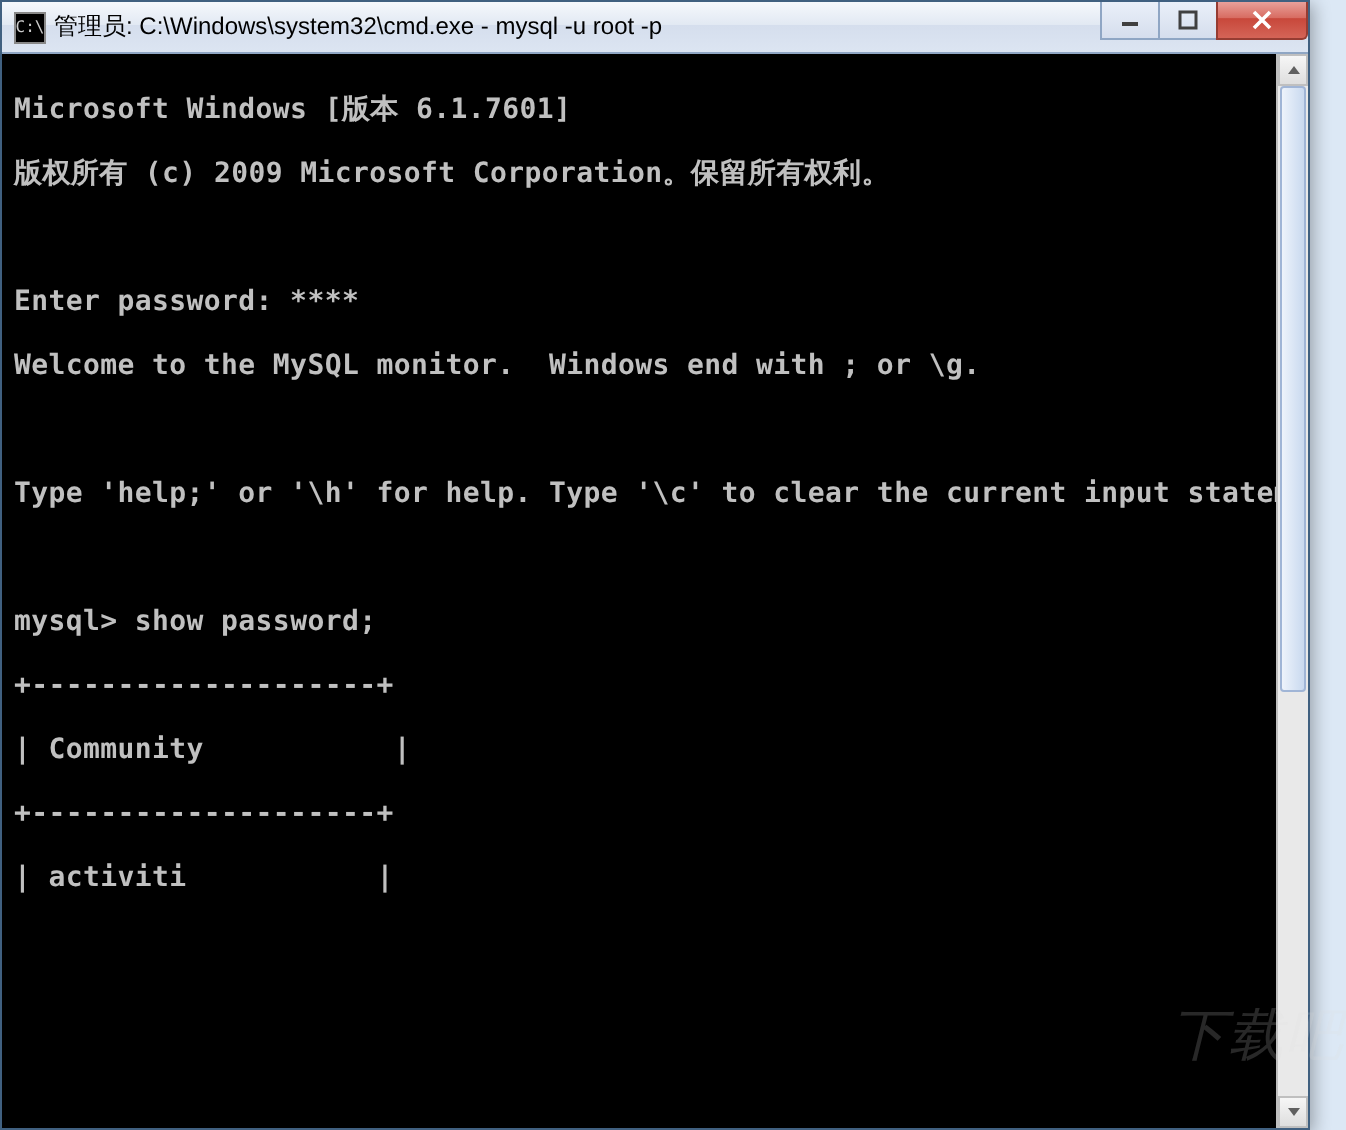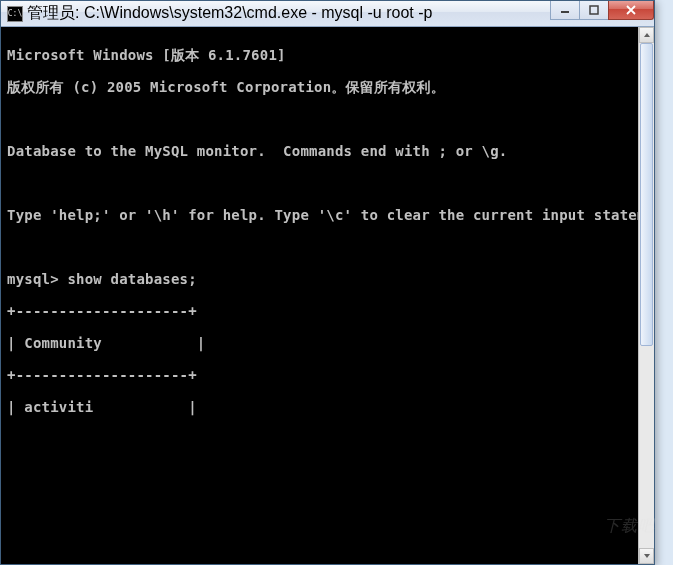--- a/index.html
+++ b/index.html
@@ -36,21 +36,21 @@
       background: #000;
       border: 1px solid #888;
       display: flex;
       align-items: center;
       justify-content: center;
       color: #ccc;
       font-size: 8px;
       font-family: monospace;
     }
     .title-text {
-      font-size: 16px;
+      font-size: 12px;
       color: #000;
       white-space: nowrap;
       flex: 1;
       overflow: hidden;
     }
     .win-buttons {
       display: flex;
       position: absolute;
       right: 0;
       top: 0;
@@ -118,23 +118,23 @@
       position: absolute;
       left: 1px; right: 1px;
       top: 0;
       height: 60%;
       background: linear-gradient(to right, #eef3fb, #dbe6f5, #c9d9ef);
       border: 1px solid #a0b5d6;
       border-radius: 2px;
     }
     .watermark {
       position: absolute;
-      right: 18px;
+      right: 1px;
       bottom: 28px;
-      font-size: 16px;
+      font-size: 28px;
       color: rgba(220,220,220,0.18);
       font-family: Liberation Mono, monospace;
       pointer-events: none;
       font-style: italic;
       letter-spacing: 1px;
     }
   </style>
 </head>
 <body>
 
@@ -160,27 +160,28 @@
       <div class="win-btn close">
         <svg width="12" height="10" viewBox="0 0 12 10">
             <path d="M2 1 L10 9 M10 1 L2 9" stroke="#fff" stroke-width="1.8"></path>
           </svg>
       </div>
     </div>
   </div>
 
   <div class="terminal">
 <div class="line">Microsoft Windows [版本 6.1.7601]</div>
-<div class="line">版权所有 (c) 2005 Microsoft Corporation。保留所有权利。</div>
+<div class="line">版权所有 (c) 2009 Microsoft Corporation。保留所有权利。</div>
 <div class="line"></div>
-<div class="line">Database to the MySQL monitor.  Commands end with ; or \g.</div>
+<div class="line">Enter password: ****</div>
+<div class="line">Welcome to the MySQL monitor.  Windows end with ; or \g.</div>
 <div class="line"></div>
 <div class="line">Type 'help;' or '\h' for help. Type '\c' to clear the current input statement.</div>
 <div class="line"></div>
-<div class="line"><span>mysql&gt; </span><span>show databases;</span></div>
+<div class="line"><span>mysql&gt; </span><span>show password;</span></div>
 <div class="line">+--------------------+</div>
 <div class="line">| Community           |</div>
 <div class="line">+--------------------+</div>
 <div class="line">| activiti           |</div>
 
 
 
 
 
 

